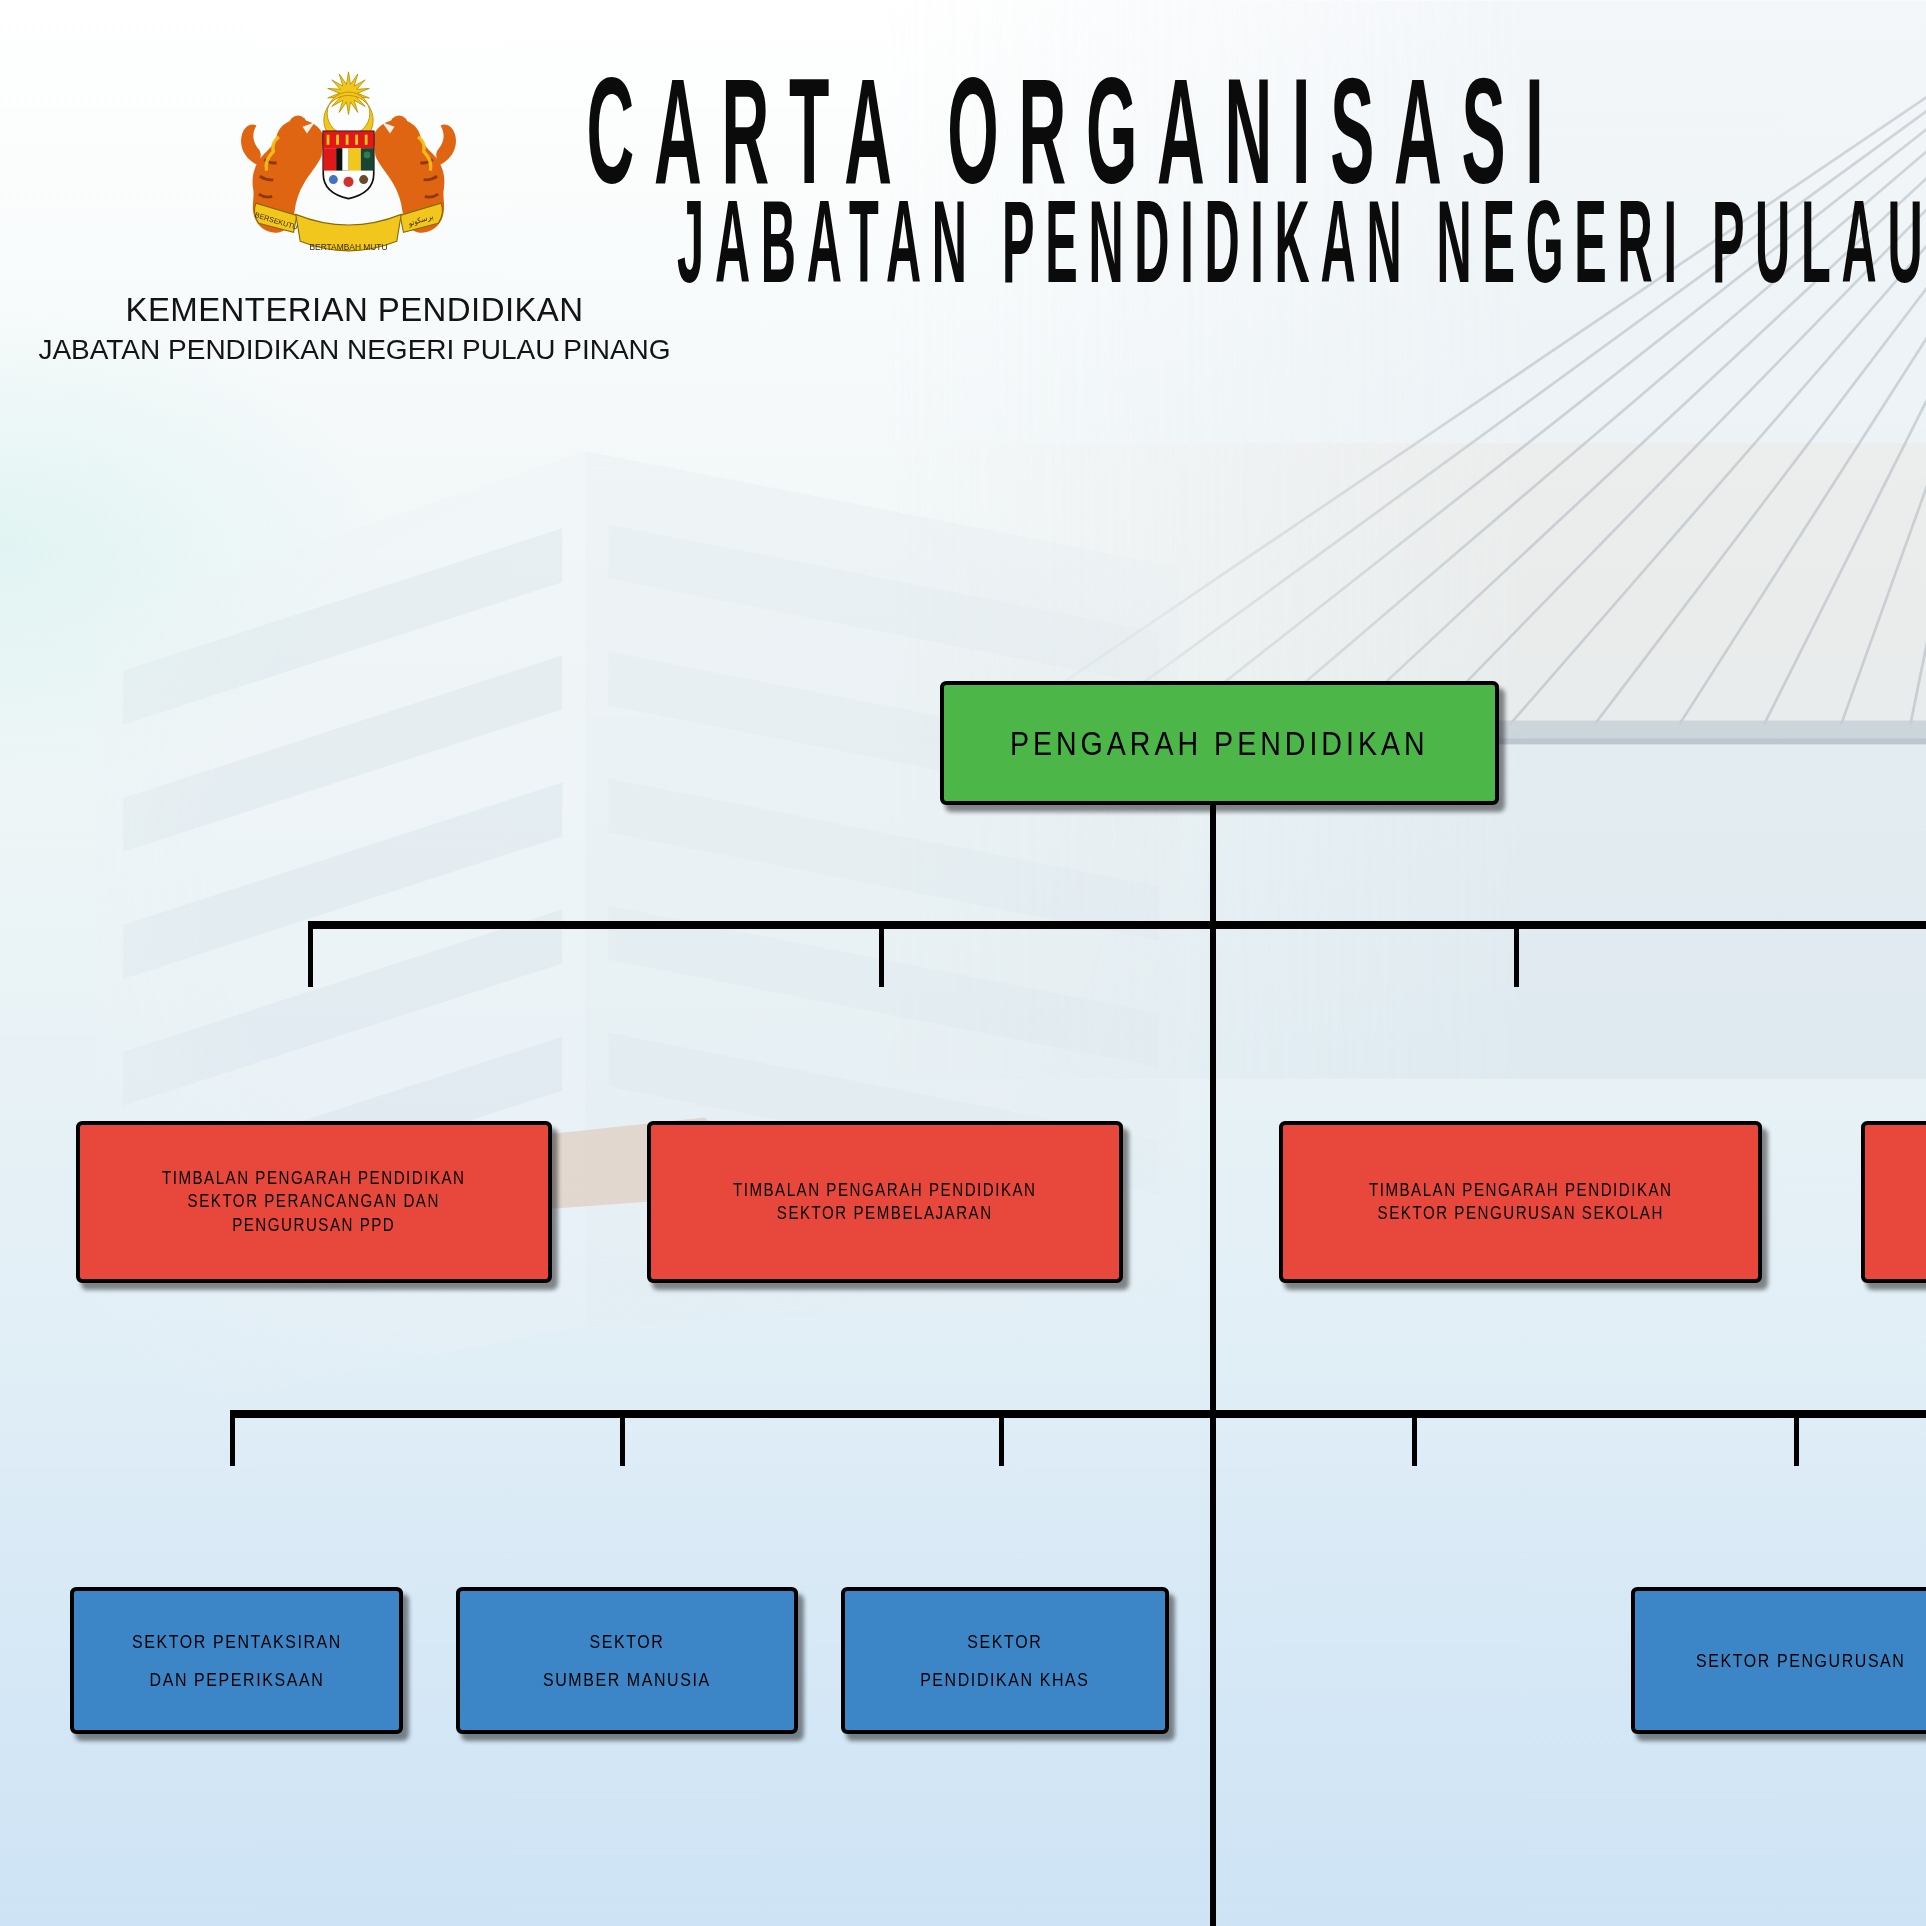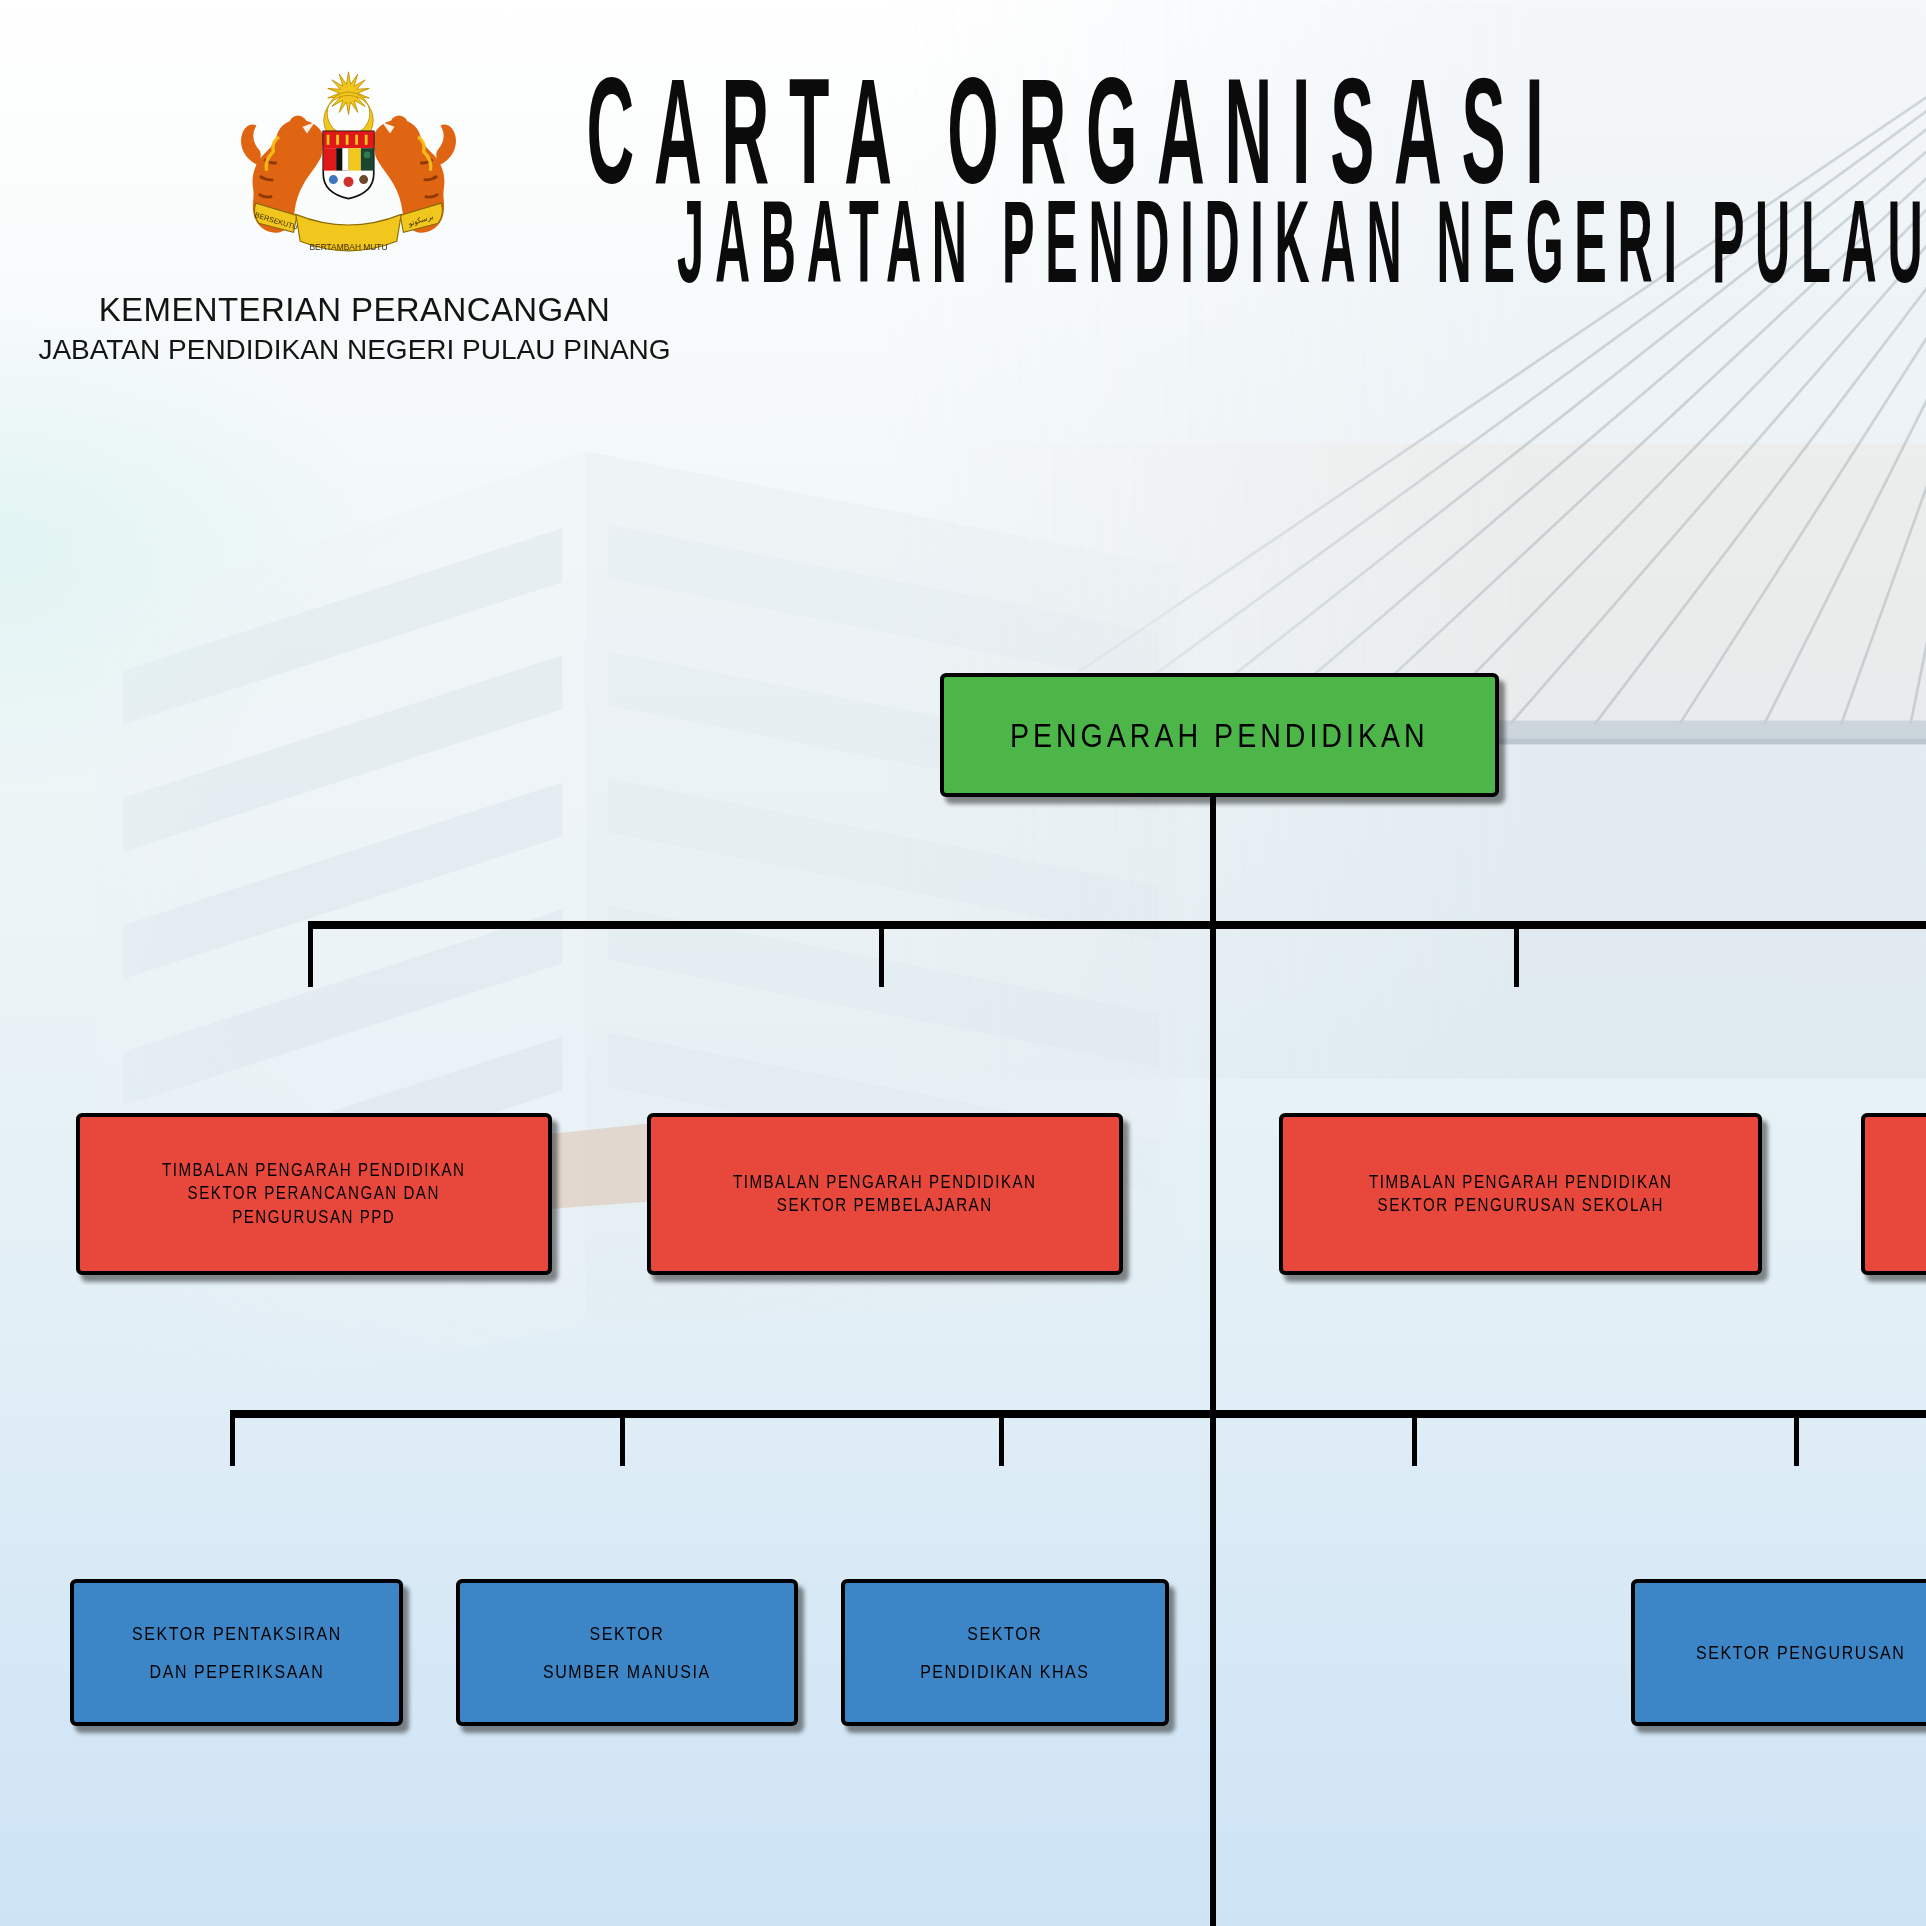--- a/index.html
+++ b/index.html
@@ -20,21 +20,21 @@
   .ministry{position:absolute;left:0;top:291px;width:709px;text-align:center;color:#141414;}
   .ministry .l1{font-size:33px;letter-spacing:0.4px;}
   .ministry .l2{font-size:28px;margin-top:5.4px;letter-spacing:0;}
   .title-line{position:absolute;left:0;width:2388px;text-align:center;font-weight:bold;color:#0b0b0b;white-space:nowrap;}
   .title-1{top:45px;font-size:150px;letter-spacing:.30em;transform:translateX(-119px) scaleX(.44);}
   .title-2{top:175px;font-size:116px;letter-spacing:.22em;transform:translateX(-15.4px) scaleX(.42);}
   
   .line{position:absolute;background:#000;}
   
   .node{position:absolute;display:flex;align-items:center;justify-content:center;text-align:center;
-    border:4.6px solid #000;border-radius:6.2px;box-shadow:5.4px 7px 4.6px rgba(0,0,0,.45);color:#000;}
+    border:4.6px solid #000;border-radius:6.2px;box-shadow:5.4px 7px 4.6px rgba(0,0,0,.45);color:#000;margin-top:8px;}
   .node .lbl{transform:scaleX(.84);white-space:nowrap;}
   .node-director{background:#4cb748;font-size:34px;letter-spacing:.14em;}
   .node-deputy{background:#e8473c;font-size:18px;line-height:1.3;letter-spacing:.10em;}
   .node-sector{background:#3c86c8;font-size:19px;line-height:2.0;letter-spacing:.10em;}
 </style>
 </head>
 <body>
 
 <div id="page">
 
@@ -151,21 +151,21 @@
       <path d="M55,248 L128,270 L122,300 L60,284 Q48,266 55,248 Z" fill="#f2c71d" stroke="#8a6a00" stroke-width="2"></path>
       <path d="M385,248 L312,270 L318,300 L380,284 Q392,266 385,248 Z" fill="#f2c71d" stroke="#8a6a00" stroke-width="2"></path>
       <path d="M126,268 Q220,306 314,268 L306,316 Q220,350 134,316 Z" fill="#f2c71d" stroke="#8a6a00" stroke-width="2"></path>
       <text x="90" y="284" transform="rotate(17 90 284)" font-size="13" fill="#3a2a00" text-anchor="middle">BERSEKUTU</text>
       <text x="350" y="282" transform="rotate(-17 350 282)" font-size="13" fill="#3a2a00" text-anchor="middle">برسكوتو</text>
       <text x="220" y="332" font-size="15" fill="#3a2a00" text-anchor="middle">BERTAMBAH MUTU</text>
     </g>
   </svg>
 
   <div class="ministry">
-    <div class="l1">KEMENTERIAN PERANCANGAN</div>
+    <div class="l1">KEMENTERIAN PENDIDIKAN</div>
     <div class="l2">JABATAN PENDIDIKAN NEGERI PULAU PINANG</div>
   </div>
 
   <div class="title-line title-1">CARTA ORGANISASI</div>
   <div class="title-line title-2">JABATAN PENDIDIKAN NEGERI PULAU PINANG</div>
 
   <div class="line" style="left:1210px;top:786px;width:6.2px;height:1195px;"></div>
   <div class="line" style="left:308px;top:921px;width:1800px;height:7.7px;"></div>
   <div class="line" style="left:308px;top:921px;width:5.4px;height:66px;"></div>
   <div class="line" style="left:879px;top:921px;width:5.4px;height:66px;"></div>

